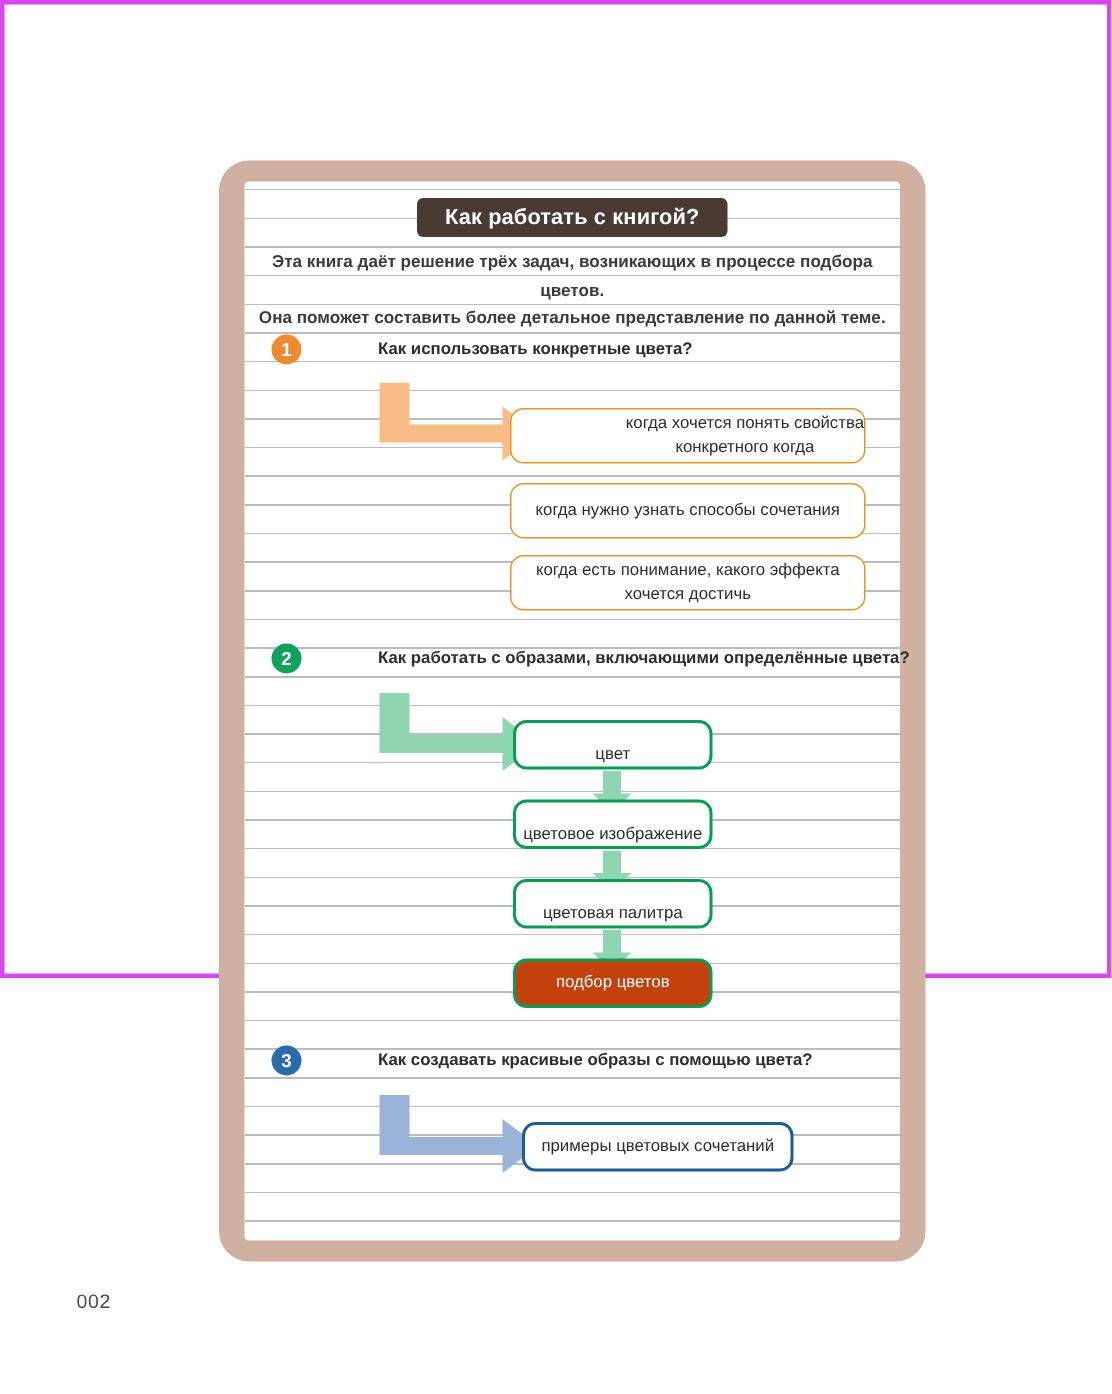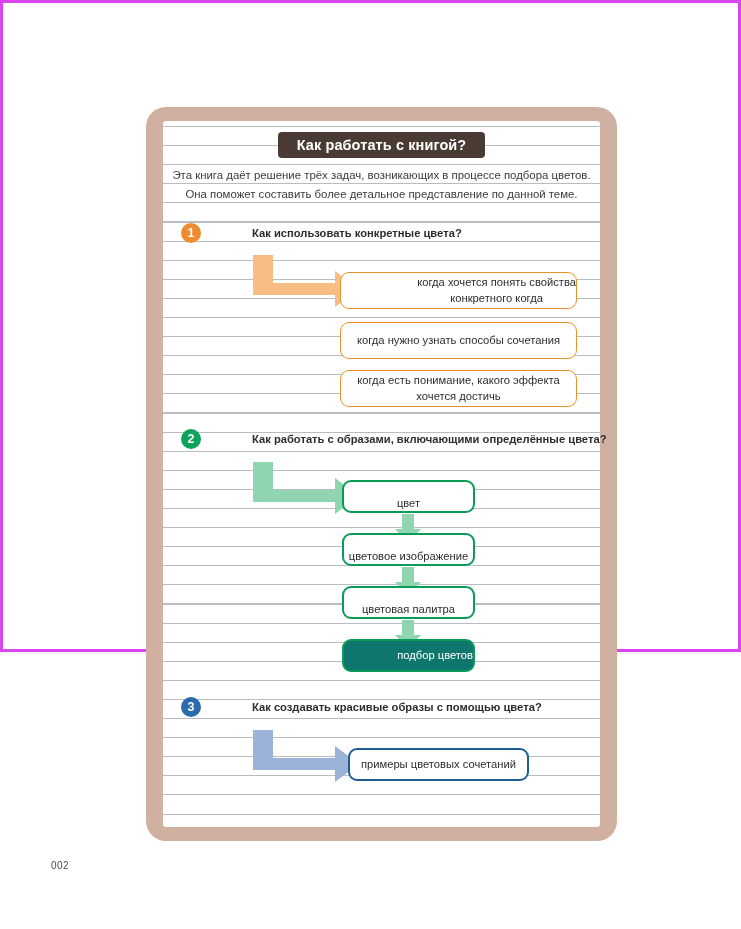--- a/index.html
+++ b/index.html
@@ -96,21 +96,21 @@
   .intro {
     position: absolute;
     left: 4px;
     top: 45px;
     width: 429px;
     text-align: center;
     color: #3b3b3b;
     font-size: 11.4px;
     line-height: 18.6px;
   }
-  .intro span { display: block; }
+  .intro span { display: block; font-weight: bold; }
 
   
   .section-head {
     position: absolute;
     height: 22px;
     display: flex;
     align-items: center;
   }
   .num-circle {
     width: 20px;
@@ -160,31 +160,30 @@
     text-align: center;
     font-size: 11.2px;
     line-height: 15.5px;
     color: #2d2d2d;
   }
   .flow-box.orange { border: 1.6px solid #e89327; }
   .flow-box.green  { border: 2px solid #0a9c57; align-items: flex-end; }
   .flow-box.blue   { border: 2px solid #1d5d93; align-items: center; }
   .flow-box.green-filled {
     border: 2px solid #0a9c57;
-    background: #0f766e;
+    background: #c2410c;
     color: #ffffff;
-    justify-content: flex-end;
   }
 
   
   #page-number {
     position: absolute;
     left: 48px;
     top: 857px;
-    font-size: 10px;
+    font-size: 13px;
     color: #4a4a4a;
     letter-spacing: 0.4px;
   }
 </style>
 </head>
 <body>
 
 <div id="page-sheet">
 
   <div id="card-frame"></div>

